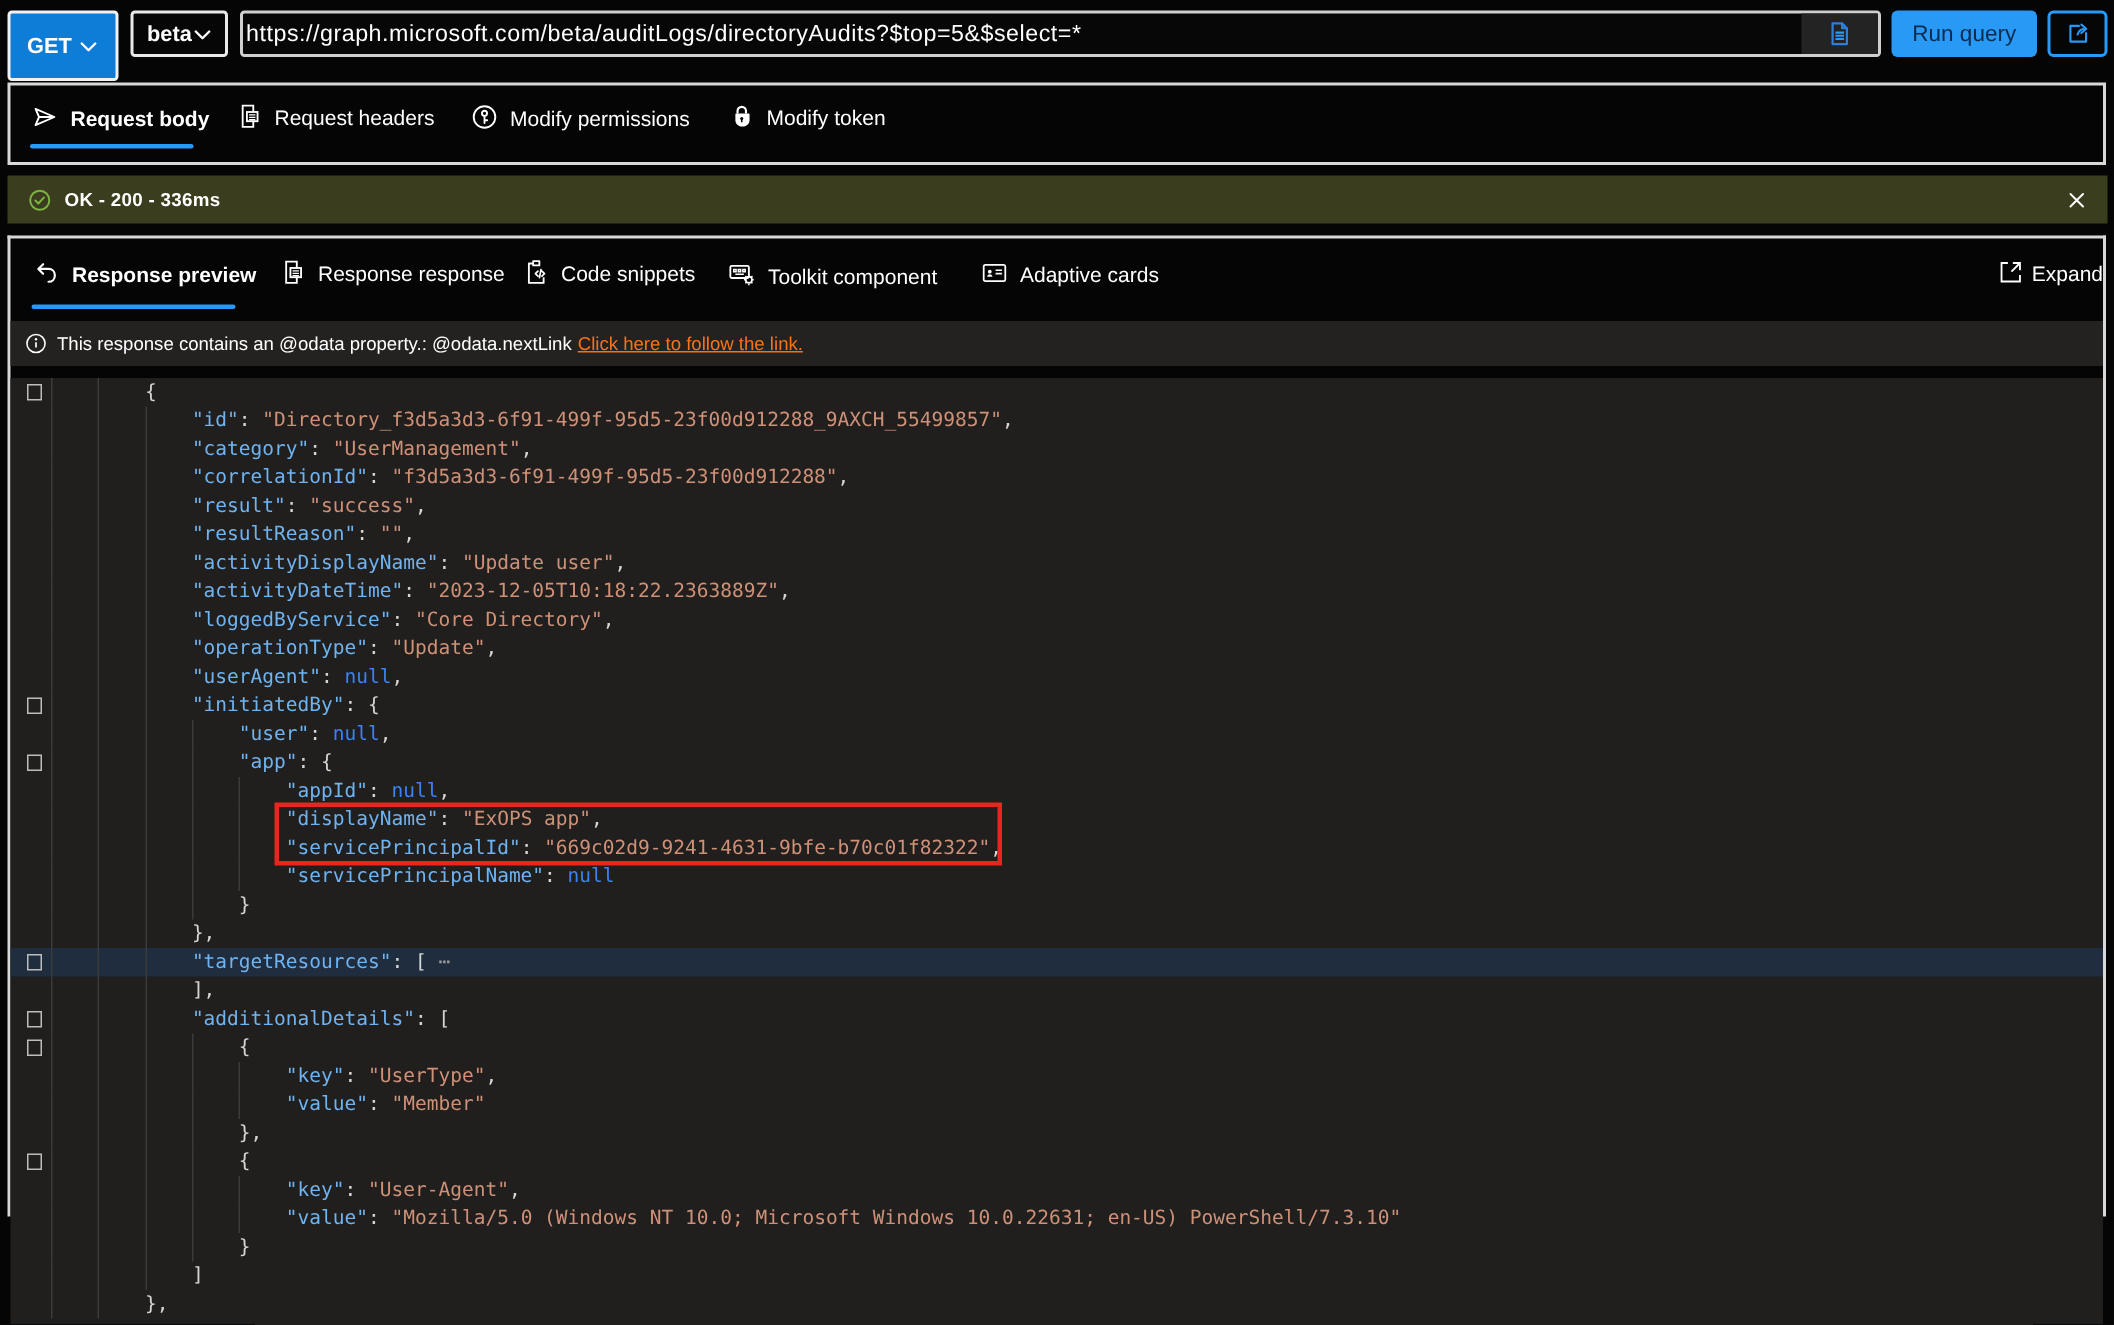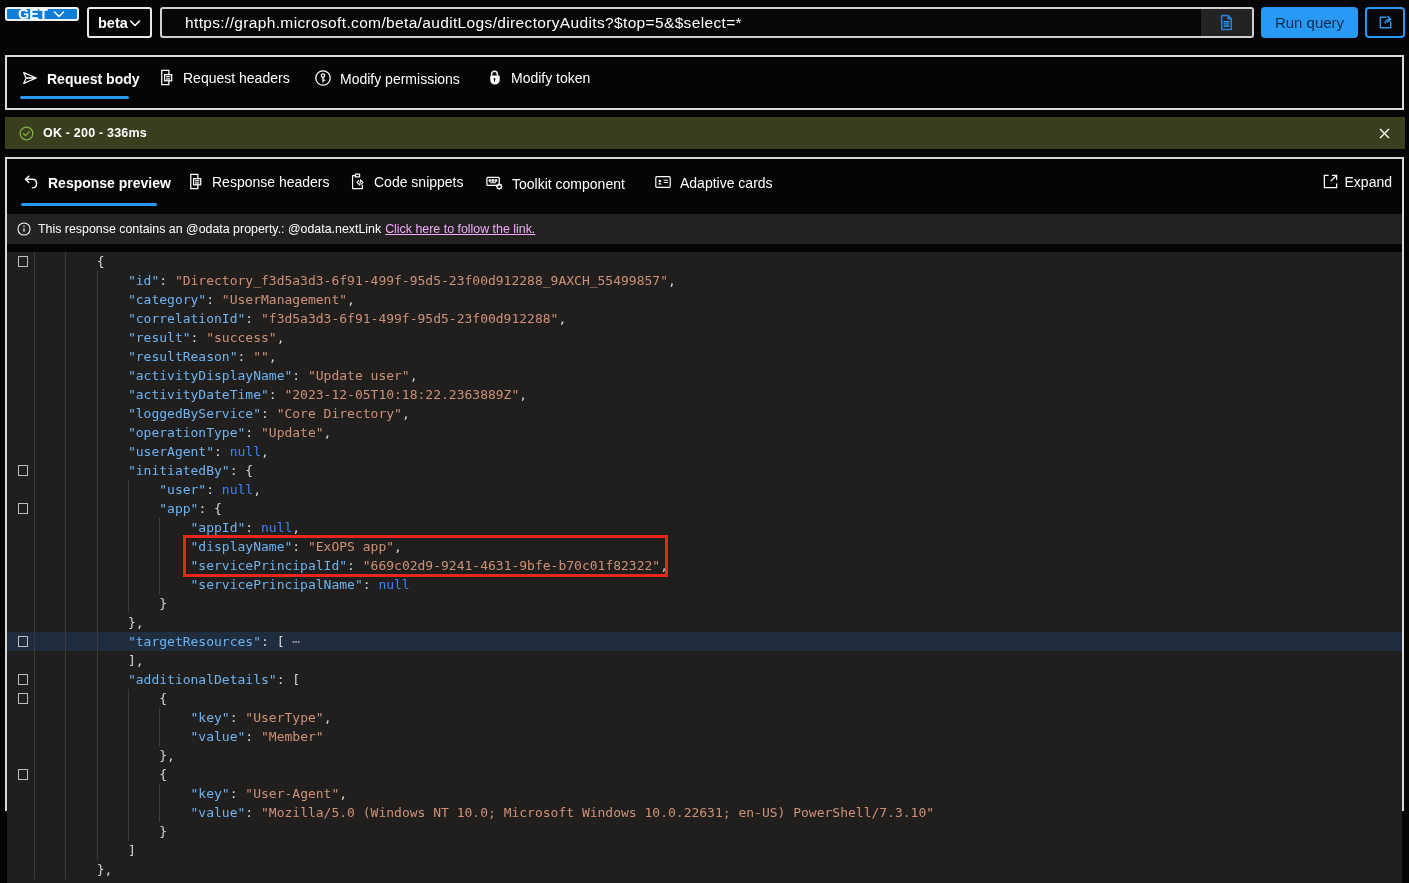--- a/index.html
+++ b/index.html
@@ -4,37 +4,37 @@
 <style>
   * { margin:0; padding:0; box-sizing:border-box; }
   html,body { background:#050505; }
   .screen {
     position:relative; width:1409px; height:883px; overflow:hidden;
     background:#050505; font-family:"Liberation Sans", sans-serif;
     -webkit-font-smoothing:antialiased;
   }
   
   .method-btn {
-    position:absolute; left:5px; top:7px; width:74px; height:14px;
+    position:absolute; left:5px; top:7px; width:74px; height:47px;
     background:#0e7dd8; border:2px solid #f2f2f2; border-radius:3px;
     display:flex; align-items:center; justify-content:space-between;
     padding:0 11px; color:#fff; font-size:14.5px; font-weight:600; cursor:pointer;
   }
   .version-btn {
     position:absolute; left:87px; top:7px; width:65px; height:31px;
     background:#060606; border:2px solid #e9e9e9; border-radius:3px;
     display:flex; align-items:center; justify-content:space-between;
     padding:0 9px; color:#fff; font-size:14.5px; font-weight:600; cursor:pointer;
   }
   .url-input {
     position:absolute; left:160px; top:7px; width:1094px; height:31px;
     background:#070707; border:2px solid #cfcfcf; border-radius:3px;
     display:flex; align-items:center; color:#fff; font-size:15.5px;
   }
-  .url-text { padding-left:23px; white-space:nowrap; overflow:hidden; flex:1; letter-spacing:.35px;}
+  .url-text { padding-left:2px; white-space:nowrap; overflow:hidden; flex:1; letter-spacing:.35px;}
   .url-doc-btn {
     width:51px; height:27px; background:#232323; display:flex;
     align-items:center; justify-content:center; cursor:pointer; flex:none;
   }
   .run-btn {
     position:absolute; left:1261px; top:7px; width:97px; height:31px;
     background:#2899f5; border:none; border-radius:4px; color:#0a2b4e;
     font-family:"Liberation Sans",sans-serif; font-size:15px; font-weight:400;
     display:flex; align-items:center; justify-content:center; cursor:pointer;
   }
@@ -71,29 +71,29 @@
   .rq-t2 { left:151px; top:12px; }
   .rq-t3 { left:307px; top:12px; }
   .rq-t4 { left:479px; top:12px; }
   .rq-underline { left:13px; top:39px; width:109px; }
   
   .rs-t1 { left:15px;  top:14px; }
   .rs-t2 { left:180px; top:14px; }
   .rs-t3 { left:342px; top:14px; }
   .rs-t4 { left:478px; top:14px; }
   .rs-t5 { left:647px; top:14px; }
-  .rs-expand { left:auto; right:10px; top:14px; gap:6px; }
+  .rs-expand { left:auto; right:0; top:14px; gap:6px; }
   .rs-underline { left:14px; top:44px; width:136px; }
   
   .info-bar {
     position:absolute; left:0; top:55px; width:1395px; height:30px;
     background:#242221; display:flex; align-items:center; padding:0 10px;
   }
   .info-text { color:#fff; font-size:12.4px; margin-left:7px; }
-  .info-link { color:#f0abfc; text-decoration:underline; cursor:pointer; margin-left:4px; }
+  .info-link { color:#f97316; text-decoration:underline; cursor:pointer; margin-left:4px; }
   
   .code {
     position:absolute; left:0; top:93px; width:1395px; height:631px;
     background:#201f1e; overflow:hidden;
     font-family:"DejaVu Sans Mono", monospace; font-size:13px;
   }
   .cl { position:relative; height:19px; line-height:19px; white-space:pre; }
   .cl.hl { background:#1f2d3f; }
   .cl .txt { position:absolute; left:27px; top:0; }
   .cl .fold {
@@ -228,21 +228,21 @@
       <span>Response preview</span>
     </div>
     <div class="tab rs-t2">
       <span class="ico">
         <svg width="17" height="17" viewBox="0 0 18 18">
             <path d="M4 1.5h7.5v15H4z" fill="none" stroke="#fff" stroke-width="1.3"></path>
             <rect x="7" y="6" width="7.5" height="6.5" fill="#050505" stroke="#fff" stroke-width="1.3"></rect>
             <path d="M8.5 8h4.5M8.5 9.8h4.5M8.5 11.5h4.5" stroke="#fff" stroke-width="1"></path>
           </svg>
       </span>
-      <span>Response headers</span>
+      <span>Response response</span>
     </div>
     <div class="tab rs-t3">
       <span class="ico">
         <svg width="17" height="17" viewBox="0 0 18 18">
             <path d="M6.2 2.8H3.8v13.7h10.4v-4M6.8 1.2h4.4v3H6.8z" fill="none" stroke="#fff" stroke-width="1.3" stroke-linejoin="round"></path>
             <path d="M10.2 8.2L8.4 10l1.8 1.8M13 8.2l1.8 1.8L13 11.8M12.3 7.2l-1 5.6" fill="none" stroke="#fff" stroke-width="1.2" stroke-linecap="round" stroke-linejoin="round"></path>
           </svg>
       </span>
       <span>Code snippets</span>
     </div>

